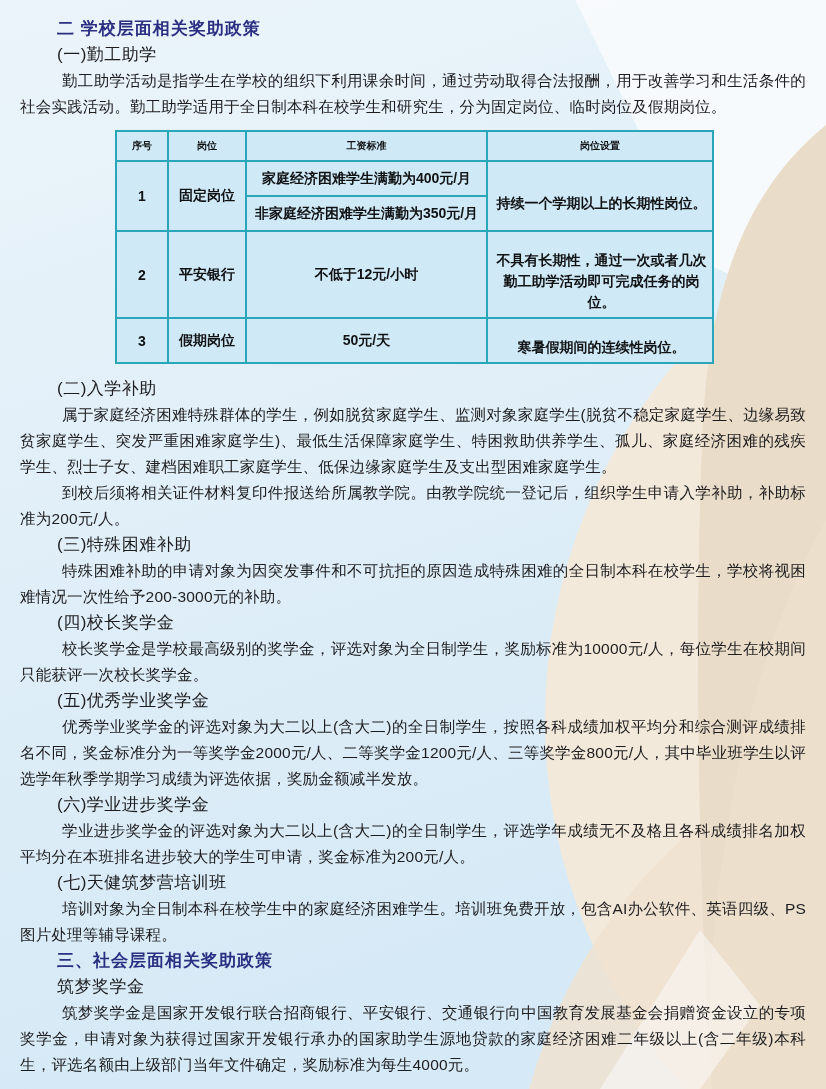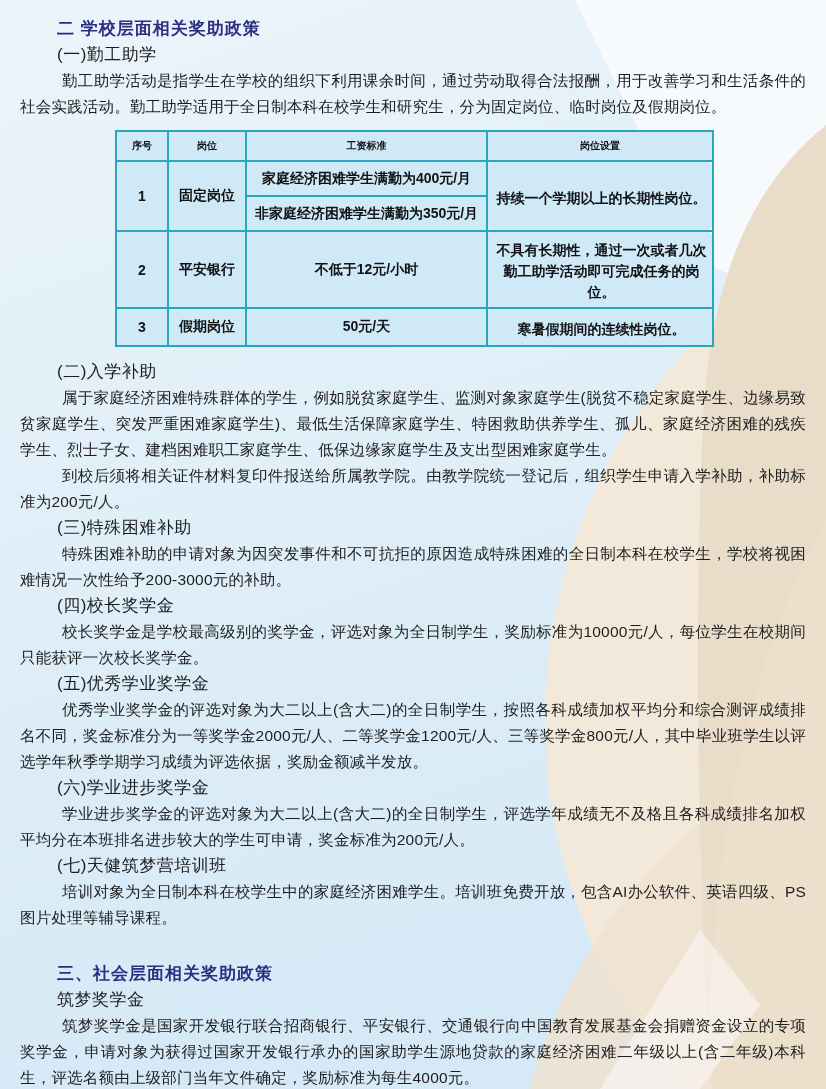--- a/index.html
+++ b/index.html
@@ -50,21 +50,21 @@
     letter-spacing: 0.5px;
   }
   p.body-par {
     font-size: 15.5px;
     line-height: 26px;
     font-weight: 500;
     text-indent: 42px;
     text-align: justify;
     letter-spacing: 0.2px;
   }
-  .gap-top { margin-top: 30px; }
+  .gap-top { }
   .tbl-wrap {
     margin: 10px 0 12px 95px;
   }
   table.ws-table {
     border-collapse: collapse;
     table-layout: fixed;
   }
   table.ws-table th,
   table.ws-table td {
     border: 2px solid var(--teal, #2aa6ba);
@@ -76,23 +76,22 @@
   }
   table.ws-table th {
     font-size: 10px;
     height: 30px;
   }
   table.ws-table td {
     font-size: 14px;
   }
   td.c-left {
     text-align: left;
-    padding: 8px 4px 4px 7px;
+    padding: 18px 4px 4px 7px;
     line-height: 21px;
-    border-radius: 8px;
   }
   .col-no    { width: 52px; }
   .col-post  { width: 78px; }
   .col-wage  { width: 241px; }
   .col-setup { width: 226px; }
   tr.r-sub td { height: 35px; }
   tr.r-mid td { height: 73px; }
   tr.r-low td { height: 38px; }
 </style>
 </head>

